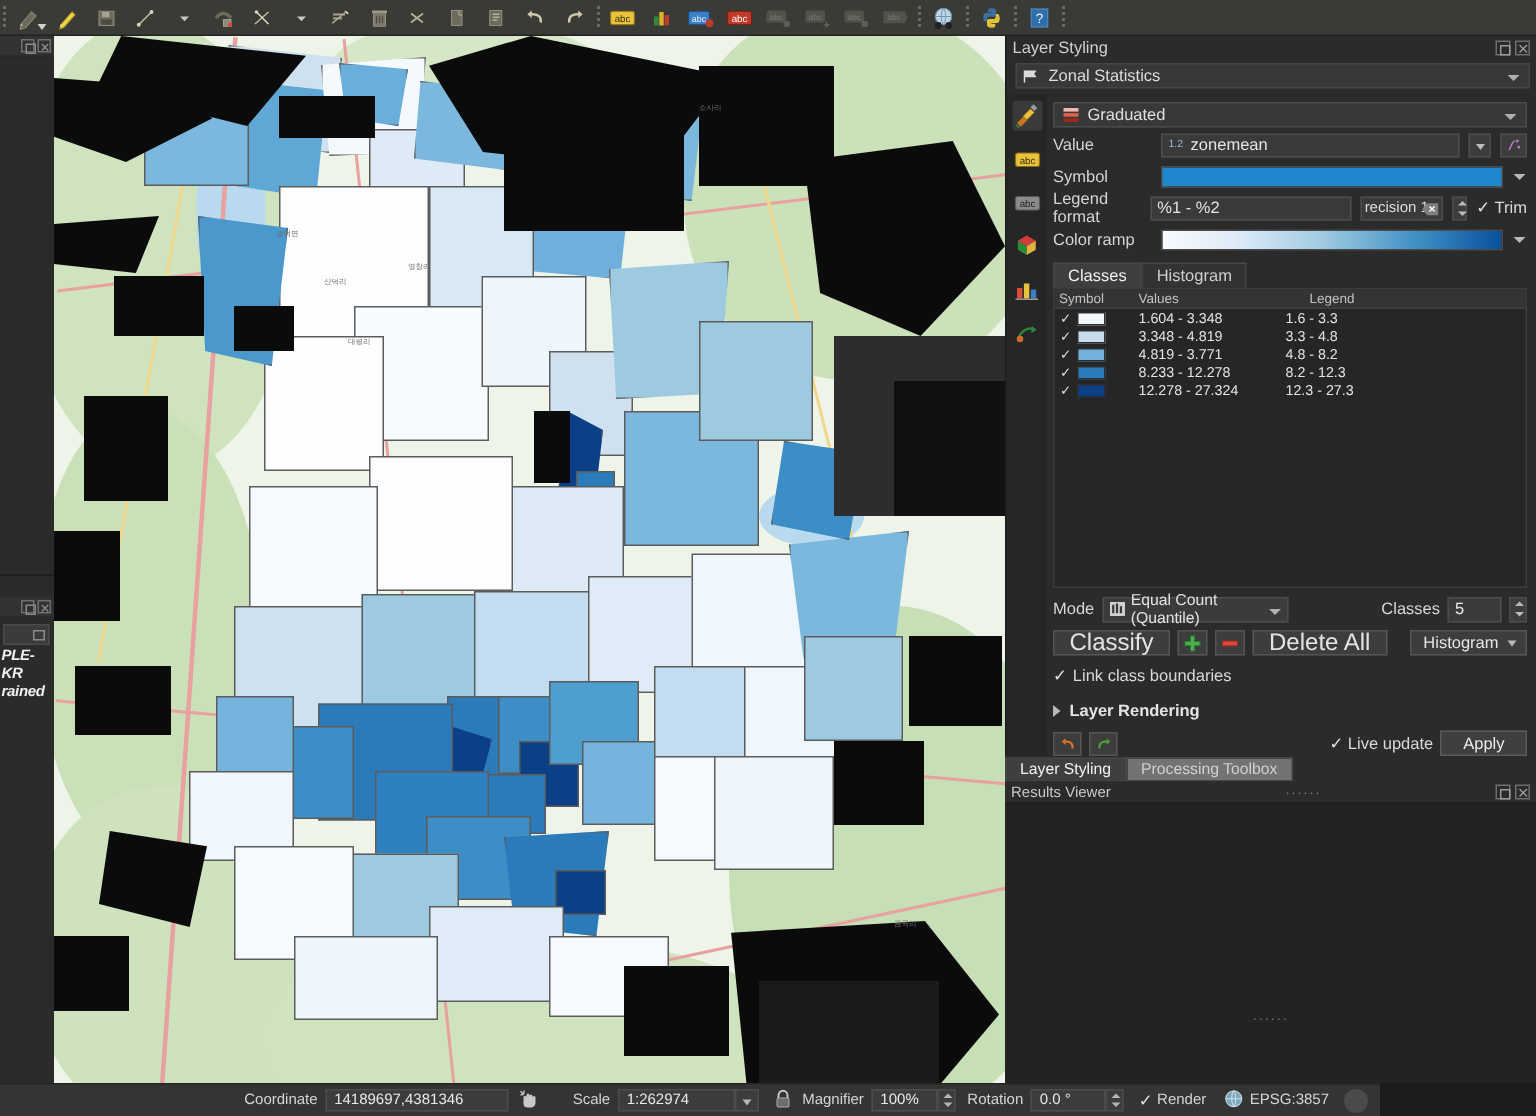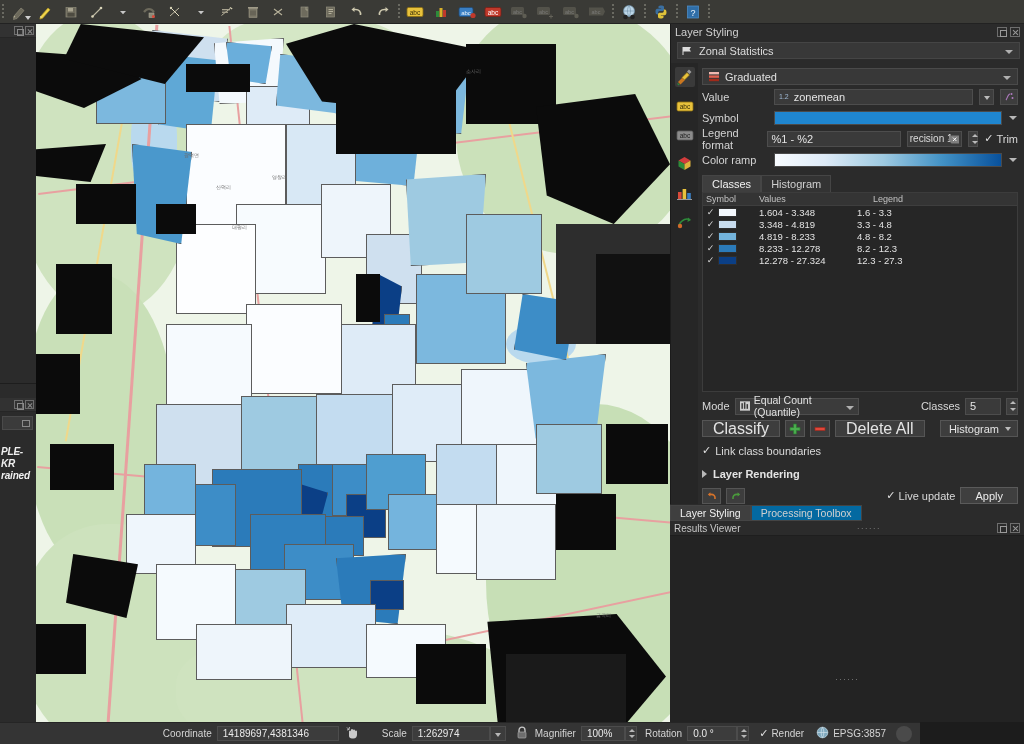--- a/index.html
+++ b/index.html
@@ -194,21 +194,21 @@
   .bottom-row { display:flex; align-items:center; gap:5px; margin-top:7px;}
   .undo-b { width:19px; height:16px; background:#3d3d3d; border:1px solid #555; display:flex;align-items:center;justify-content:center;}
   .apply { height:17px; padding:0 14px; background:#3f3f3f; border:1px solid #5a5a5a; display:flex; align-items:center; font-size:11px; color:#eaeaea;}
 
   
   #dock-tabs {
     position:absolute; left:670px; top:504px; width:354px; height:17px;
     display:flex; align-items:flex-end; background:#2b2b2b;
   }
   .dtab { padding:0 9px; height:16px; display:flex; align-items:center; font-size:10.5px;
-    background:#0369a1; border:1px solid #444; color:#d0d0d0;}
+    background:#737373; border:1px solid #444; color:#d0d0d0;}
   .dtab.active { background:#3f3f3f; color:#f2f2f2;}
 
   #results {
     position:absolute; left:670px; top:521px; width:354px; height:201px; background:#2b2b2b;
   }
   .res-head { height:14px; display:flex; align-items:center; padding:0 4px; font-size:10px; color:#c8c8c8; background:#2b2b2b;}
   .res-body { position:absolute; left:0; top:14px; right:0; bottom:0; background:#232323; border-top:1px solid #1e1e1e;}
   .grip { color:#7a7a7a; font-size:9px; letter-spacing:1px; text-align:center;}
 
   
@@ -435,21 +435,21 @@
       </div>
     </div>
     <div id="left-panel-b">
       <div class="lp-head">
         <span class="lp-btn float"></span>
         <span class="lp-btn close"></span>
       </div>
       <div class="lp-combo">
           <span class="sq"></span>
         </div>
-      <div style="padding-top:16px;">
+      <div style="padding-top:2px;">
         <div class="lp-text">PLE-KR</div>
         <div class="lp-text">rained</div>
       </div>
     </div>
   </div>
 
   <div id="map">
     <div id="map-inner">
 
       <div class="base" style="background:#eef5e8;"></div>
@@ -716,21 +716,21 @@
                   <span class="swatch" style="background:#c8dcee"></span>
                 </div>
                 <div class="td-val">3.348 - 4.819</div>
                 <div class="td-leg">3.3 - 4.8</div>
               </div>
               <div class="trow">
                 <div class="td-chk">✓</div>
                 <div class="td-sym">
                   <span class="swatch" style="background:#73b3db"></span>
                 </div>
-                <div class="td-val">4.819 - 8.233</div>
+                <div class="td-val">4.819 - 3.771</div>
                 <div class="td-leg">4.8 - 8.2</div>
               </div>
               <div class="trow">
                 <div class="td-chk">✓</div>
                 <div class="td-sym">
                   <span class="swatch" style="background:#2b7bba"></span>
                 </div>
                 <div class="td-val">8.233 - 12.278</div>
                 <div class="td-leg">8.2 - 12.3</div>
               </div>

